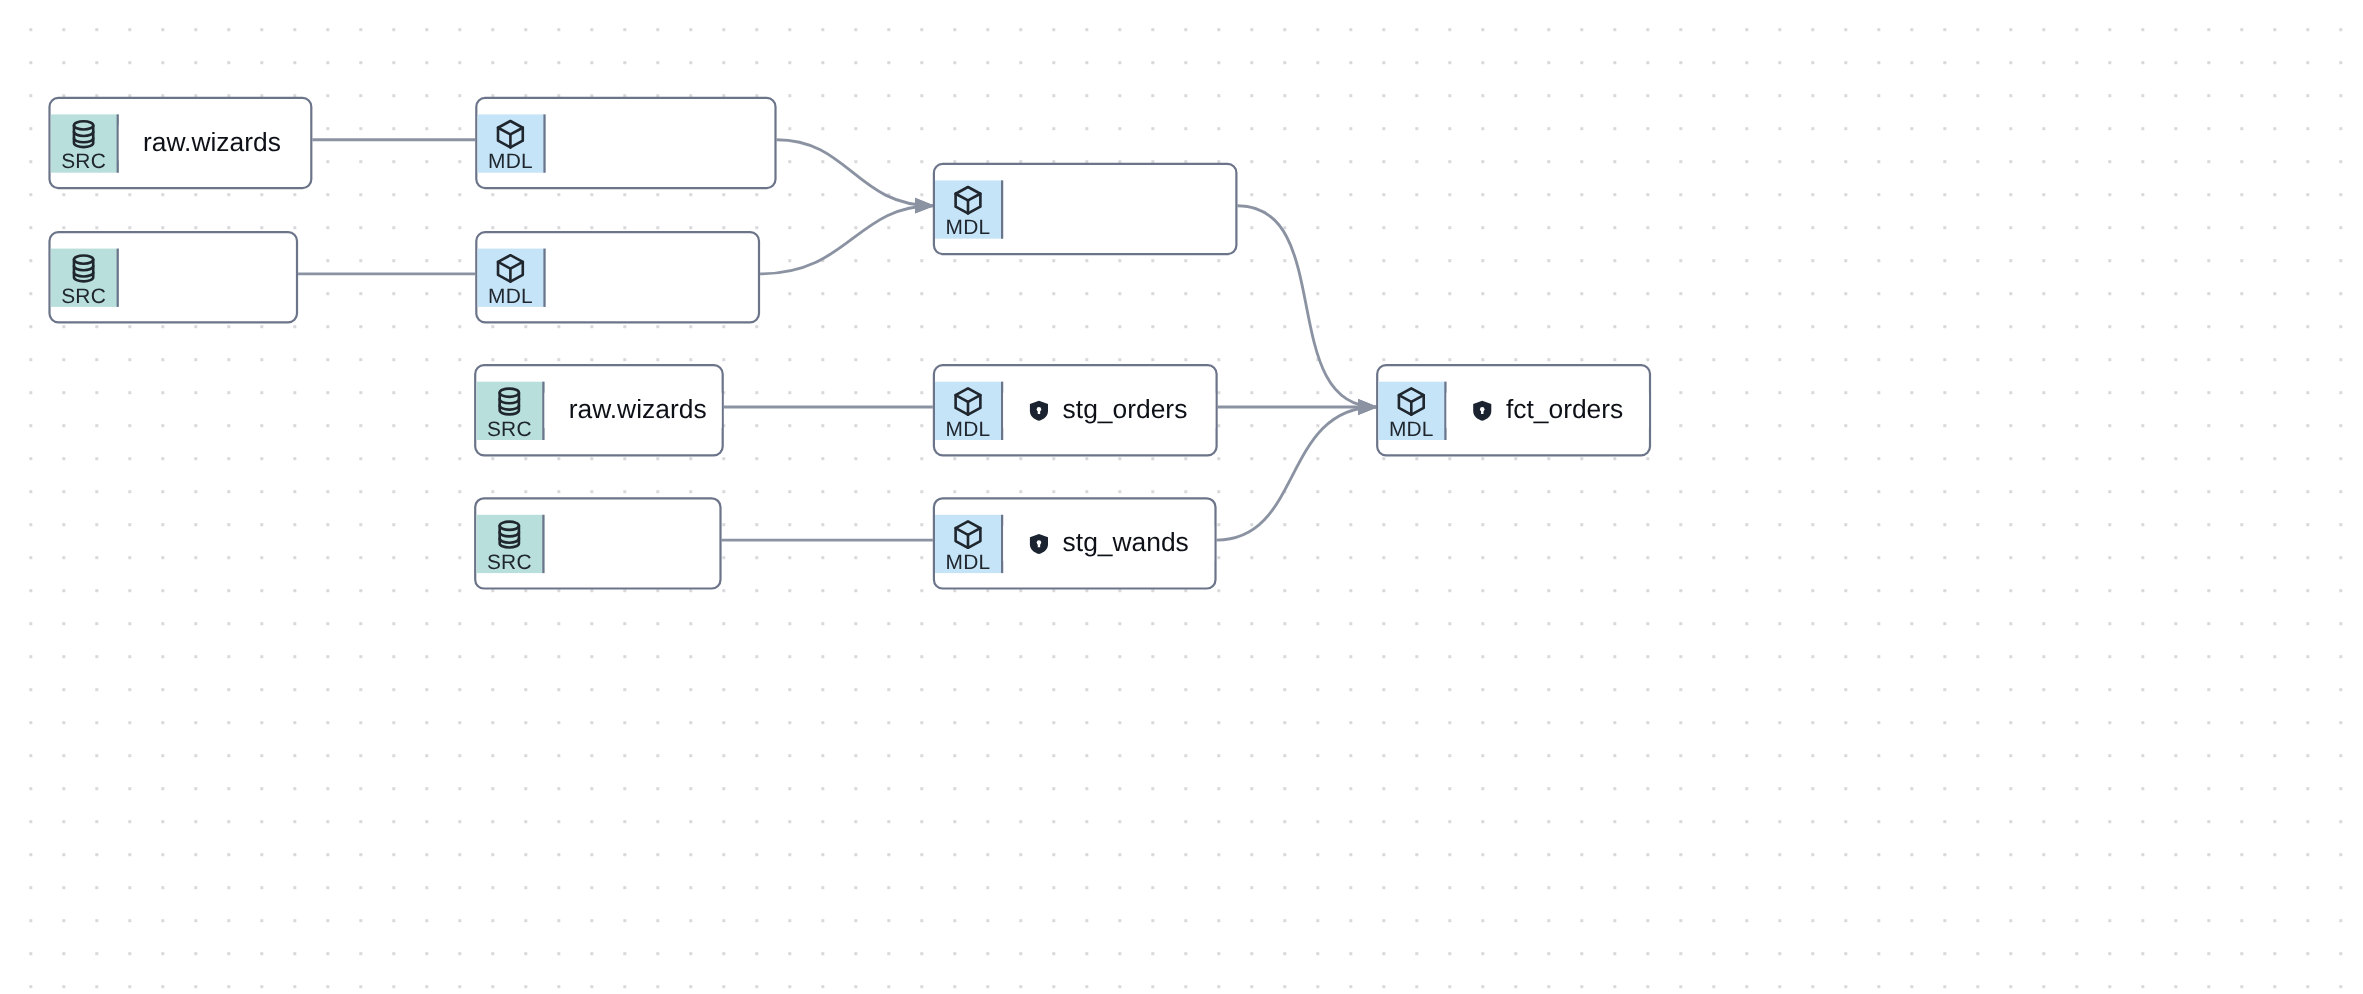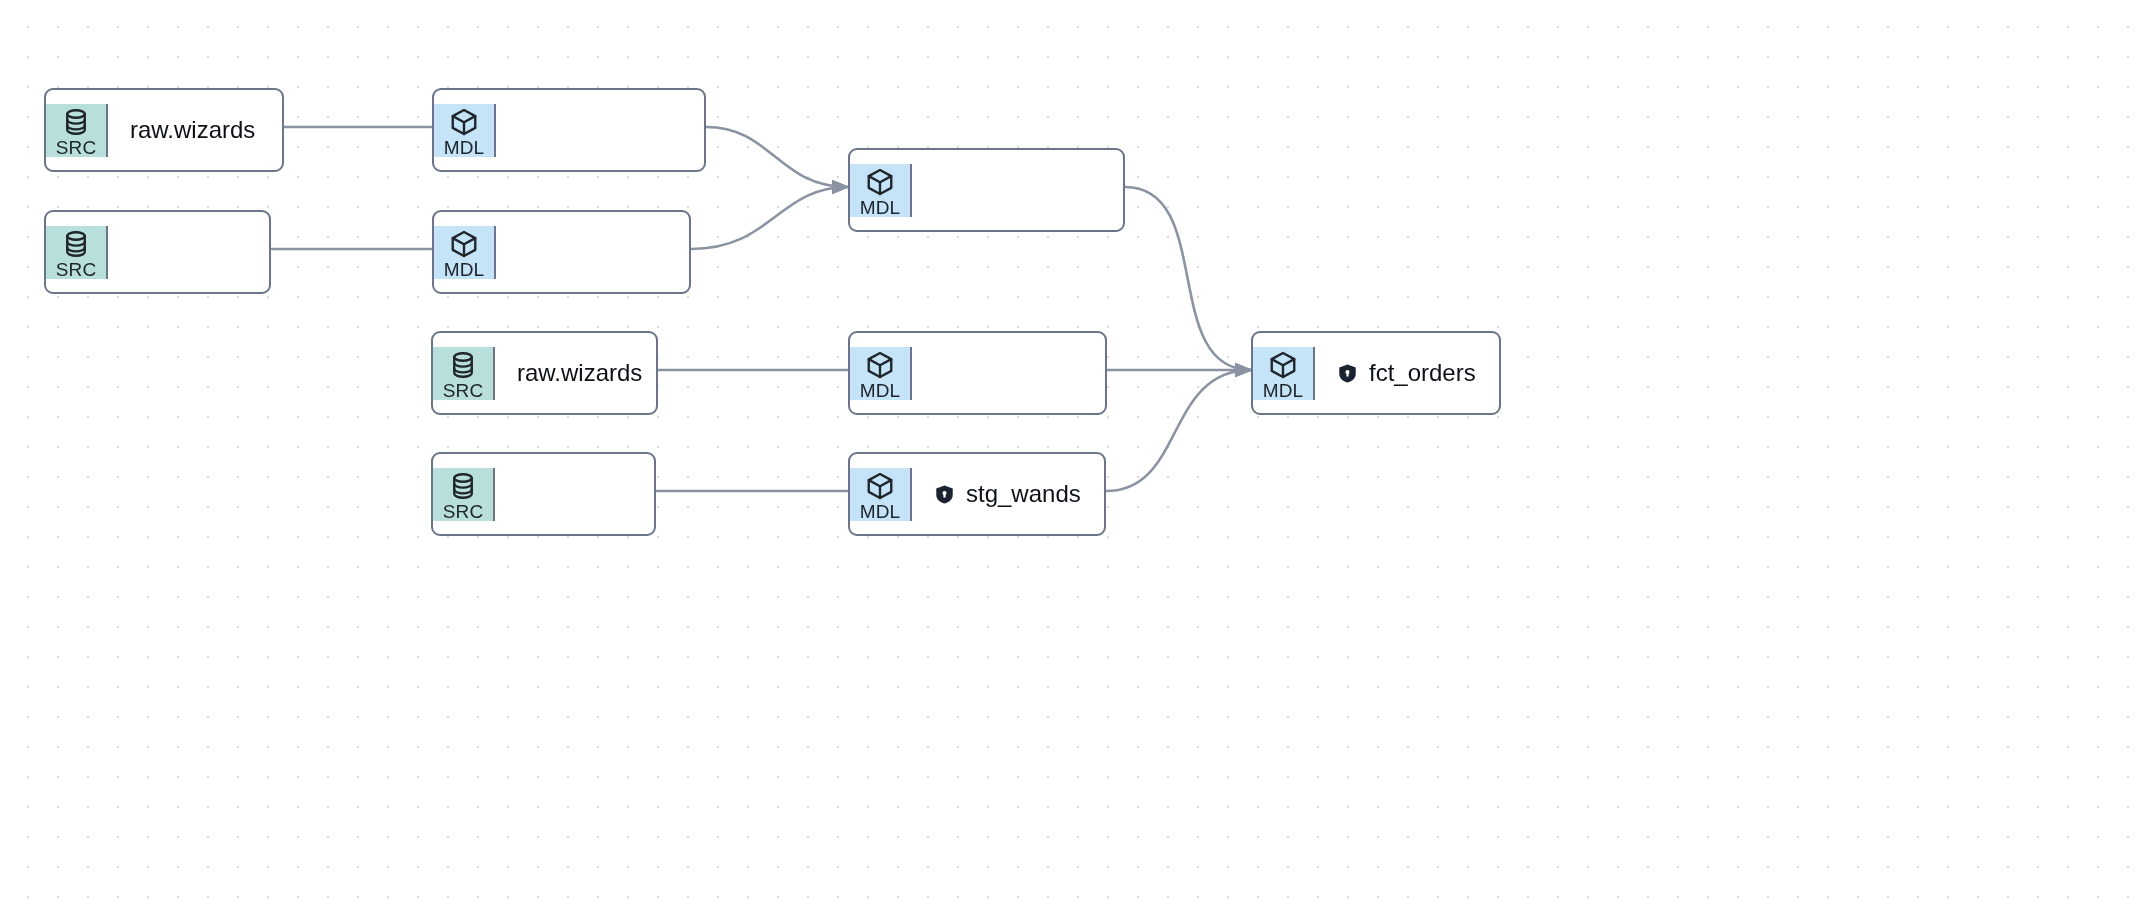--- a/index.html
+++ b/index.html
@@ -177,71 +177,81 @@
         <div class="badge badge-mdl">
           <span class="badge-icon">
             <svg viewBox="0 0 24 24" fill="none" stroke="#20262e" stroke-width="1.9" stroke-linecap="round" stroke-linejoin="round">
               <path d="M12 2.4 L21 7.3 V16.7 L12 21.6 L3 16.7 V7.3 Z"></path>
               <path d="M3 7.3 L12 12.2 L21 7.3"></path>
               <path d="M12 12.2 V21.6"></path>
             </svg>
           </span>
           <span class="badge-label">MDL</span>
         </div>
-      </div>
-      <div class="node" style="left: 848px; top: 452px; width: 258px;">
-        <div class="badge badge-mdl">
-          <span class="badge-icon">
-            <svg viewBox="0 0 24 24" fill="none" stroke="#20262e" stroke-width="1.9" stroke-linecap="round" stroke-linejoin="round">
-              <path d="M12 2.4 L21 7.3 V16.7 L12 21.6 L3 16.7 V7.3 Z"></path>
-              <path d="M3 7.3 L12 12.2 L21 7.3"></path>
-              <path d="M12 12.2 V21.6"></path>
-            </svg>
-          </span>
-          <span class="badge-label">MDL</span>
-        </div>
         <div class="body">
           <span class="lock-icon">
             <svg viewBox="0 0 24 24">
               <path d="M12 1.6 L21.4 5 v7.2 c0 5.4 -4.2 8.6 -9.4 10.2 C6.8 20.8 2.6 17.6 2.6 12.2 V5 Z" fill="#1b2330"></path>
               <circle cx="12" cy="10.4" r="2.35" fill="#ffffff"></circle>
               <path d="M10.75 10.4 h2.5 v5.0 h-2.5 z" fill="#ffffff"></path>
             </svg>
           </span>
-          <span class="node-name">stg_wands</span>
-        </div>
-      </div>
-      <div class="node" style="left: 848px; top: 148px; width: 277px;">
-        <div class="badge badge-mdl">
-          <span class="badge-icon">
-            <svg viewBox="0 0 24 24" fill="none" stroke="#20262e" stroke-width="1.9" stroke-linecap="round" stroke-linejoin="round">
-              <path d="M12 2.4 L21 7.3 V16.7 L12 21.6 L3 16.7 V7.3 Z"></path>
-              <path d="M3 7.3 L12 12.2 L21 7.3"></path>
-              <path d="M12 12.2 V21.6"></path>
-            </svg>
-          </span>
-          <span class="badge-label">MDL</span>
-        </div>
-      </div>
-      <div class="node" style="left: 1251px; top: 331px; width: 250px;">
+          <span class="node-name">stg_orders</span>
+        </div>
+      </div>
+      <div class="node" style="left: 848px; top: 452px; width: 258px;">
         <div class="badge badge-mdl">
           <span class="badge-icon">
             <svg viewBox="0 0 24 24" fill="none" stroke="#20262e" stroke-width="1.9" stroke-linecap="round" stroke-linejoin="round">
               <path d="M12 2.4 L21 7.3 V16.7 L12 21.6 L3 16.7 V7.3 Z"></path>
               <path d="M3 7.3 L12 12.2 L21 7.3"></path>
               <path d="M12 12.2 V21.6"></path>
             </svg>
           </span>
           <span class="badge-label">MDL</span>
         </div>
         <div class="body">
           <span class="lock-icon">
             <svg viewBox="0 0 24 24">
               <path d="M12 1.6 L21.4 5 v7.2 c0 5.4 -4.2 8.6 -9.4 10.2 C6.8 20.8 2.6 17.6 2.6 12.2 V5 Z" fill="#1b2330"></path>
               <circle cx="12" cy="10.4" r="2.35" fill="#ffffff"></circle>
               <path d="M10.75 10.4 h2.5 v5.0 h-2.5 z" fill="#ffffff"></path>
             </svg>
           </span>
+          <span class="node-name">stg_wands</span>
+        </div>
+      </div>
+      <div class="node" style="left: 848px; top: 148px; width: 277px;">
+        <div class="badge badge-mdl">
+          <span class="badge-icon">
+            <svg viewBox="0 0 24 24" fill="none" stroke="#20262e" stroke-width="1.9" stroke-linecap="round" stroke-linejoin="round">
+              <path d="M12 2.4 L21 7.3 V16.7 L12 21.6 L3 16.7 V7.3 Z"></path>
+              <path d="M3 7.3 L12 12.2 L21 7.3"></path>
+              <path d="M12 12.2 V21.6"></path>
+            </svg>
+          </span>
+          <span class="badge-label">MDL</span>
+        </div>
+      </div>
+      <div class="node" style="left: 1251px; top: 331px; width: 250px;">
+        <div class="badge badge-mdl">
+          <span class="badge-icon">
+            <svg viewBox="0 0 24 24" fill="none" stroke="#20262e" stroke-width="1.9" stroke-linecap="round" stroke-linejoin="round">
+              <path d="M12 2.4 L21 7.3 V16.7 L12 21.6 L3 16.7 V7.3 Z"></path>
+              <path d="M3 7.3 L12 12.2 L21 7.3"></path>
+              <path d="M12 12.2 V21.6"></path>
+            </svg>
+          </span>
+          <span class="badge-label">MDL</span>
+        </div>
+        <div class="body">
+          <span class="lock-icon">
+            <svg viewBox="0 0 24 24">
+              <path d="M12 1.6 L21.4 5 v7.2 c0 5.4 -4.2 8.6 -9.4 10.2 C6.8 20.8 2.6 17.6 2.6 12.2 V5 Z" fill="#1b2330"></path>
+              <circle cx="12" cy="10.4" r="2.35" fill="#ffffff"></circle>
+              <path d="M10.75 10.4 h2.5 v5.0 h-2.5 z" fill="#ffffff"></path>
+            </svg>
+          </span>
           <span class="node-name">fct_orders</span>
         </div>
       </div>
     </div>
 </div>
 
 </body></html>

